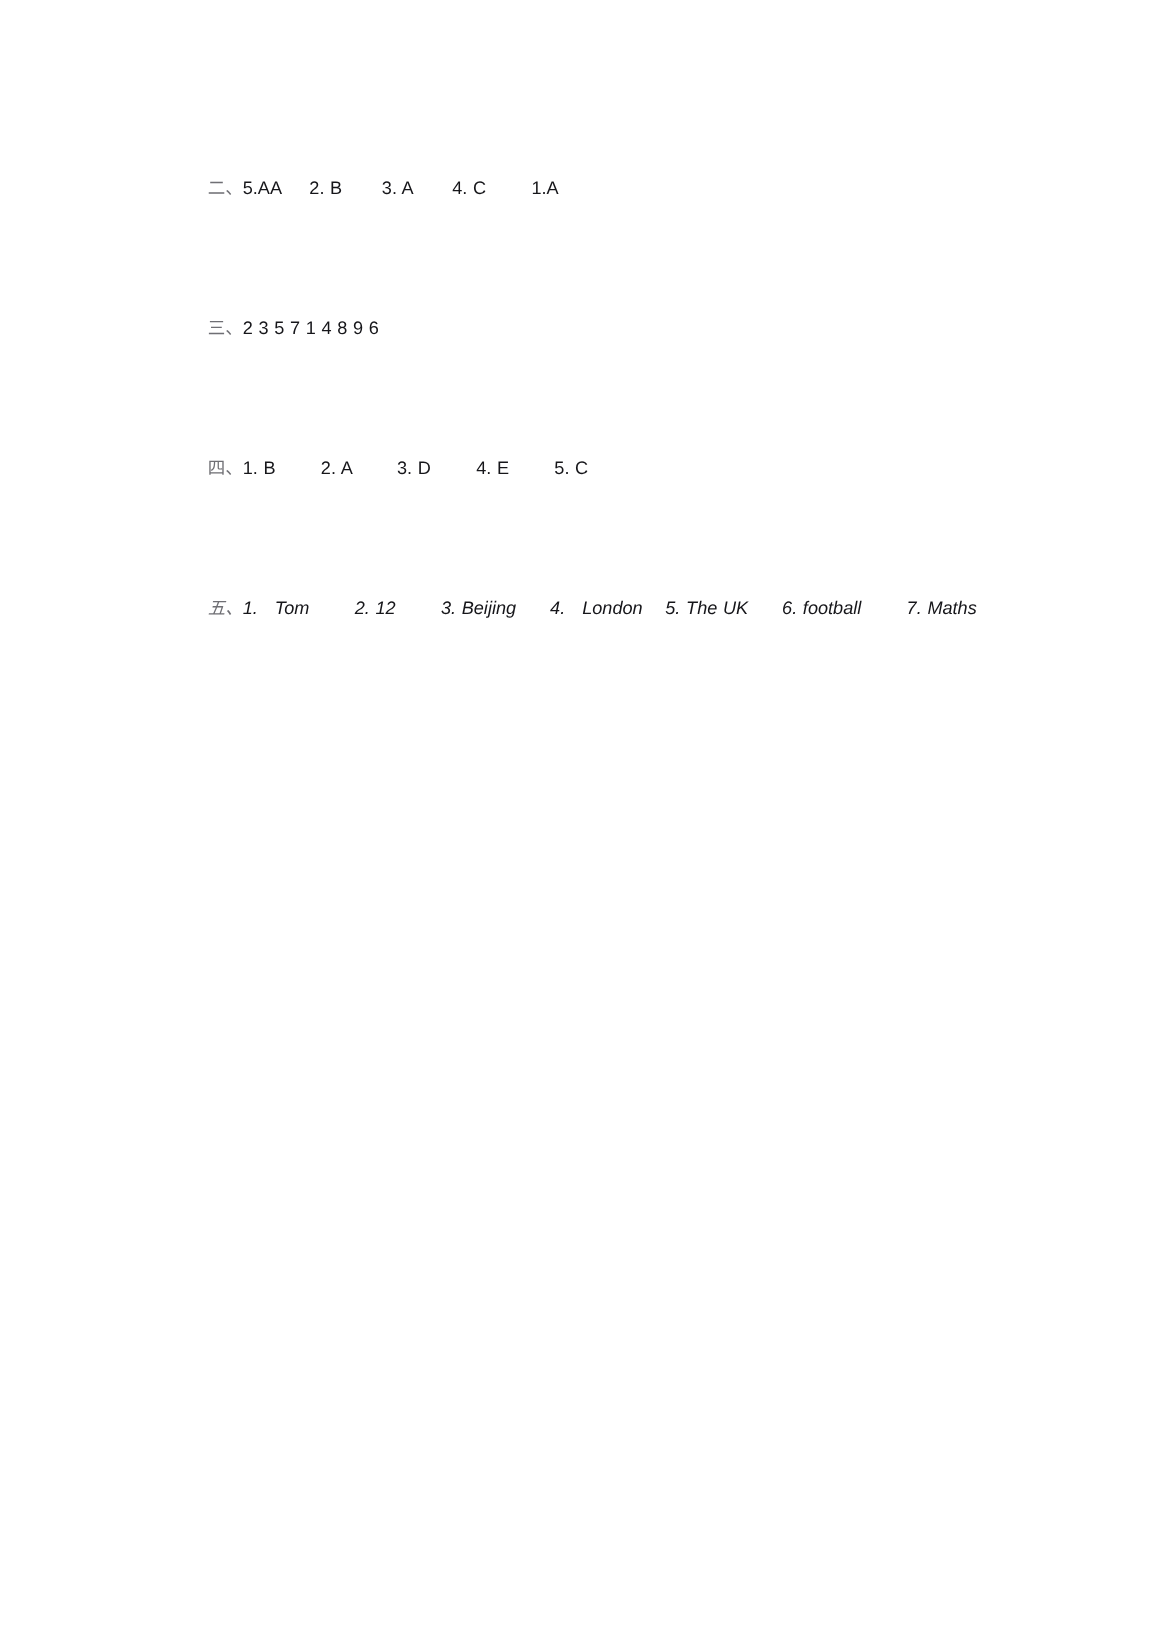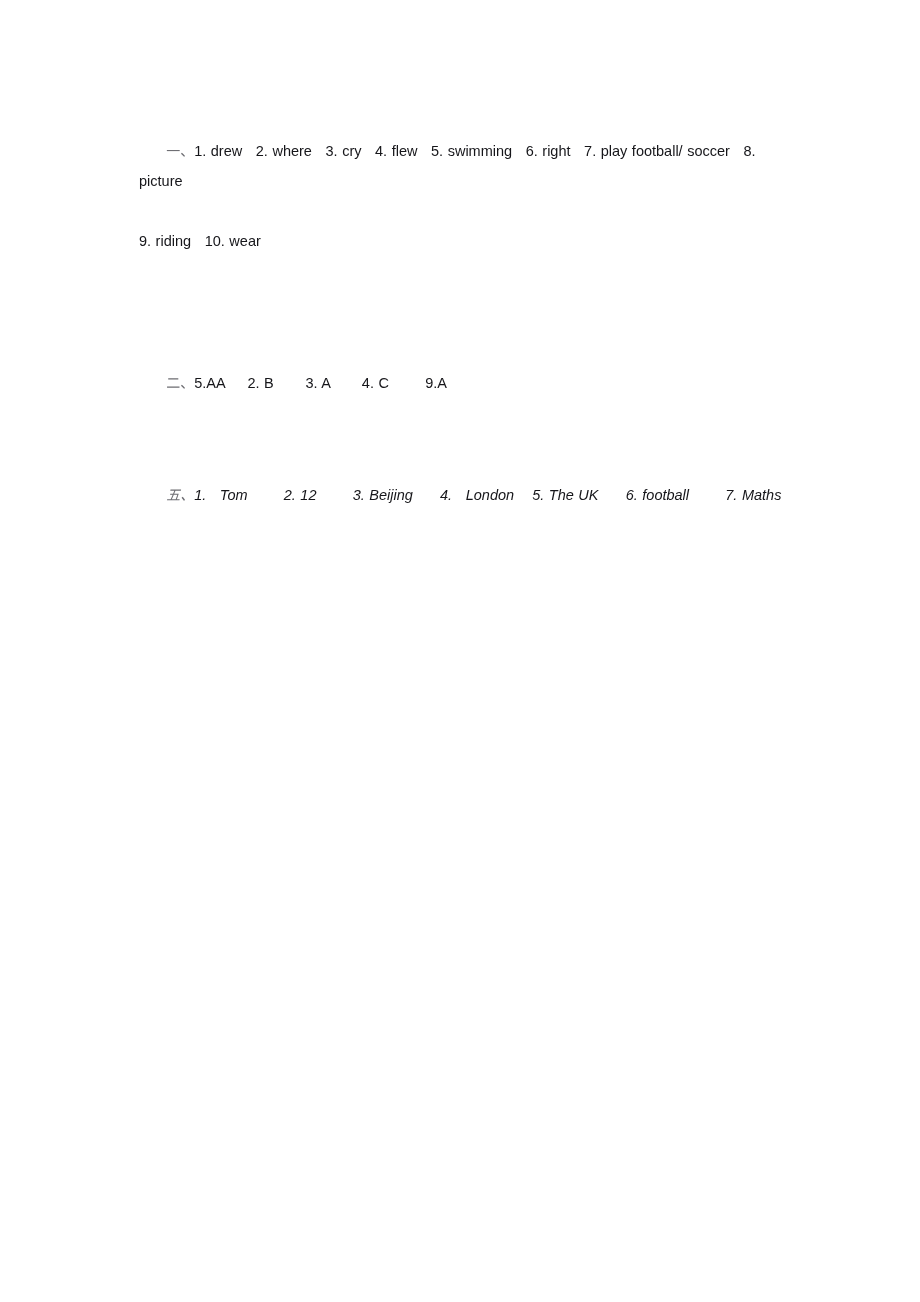--- a/index.html
+++ b/index.html
@@ -61,29 +61,31 @@
   .answer-contline {
     display: block;
   }
 </style>
 </head>
 <body>
 
 <div class="page">
   <div class="answer-body">
 
+
     <div class="answer-block">
-      <span class="section-marker">一、</span><span class="answer-text">1. drew   2. where   3. cry   4. flew   5. swimming   6. right   7. play football/ soccer   8. picture</span>
-      <span class="answer-contline answer-text">9. riding   10. wear</span>
+      <span class="section-marker">二、</span><span class="answer-text">5.AA     2. B       3. A       4. C        1.A</span>
     </div>
 
     <div class="answer-block">
-      <span class="section-marker">二、</span><span class="answer-text">5.AA     2. B       3. A       4. C        9.A</span>
+      <span class="section-marker">三、</span><span class="answer-text">2 3 5 7 1 4 8 9 6</span>
     </div>
 
-
+    <div class="answer-block">
+      <span class="section-marker">四、</span><span class="answer-text">1. B        2. A        3. D        4. E        5. C</span>
+    </div>
 
     <div class="answer-block">
       <span class="section-marker">五、</span><span class="answer-text">1.   Tom        2. 12        3. Beijing      4.   London    5. The UK      6. football        7. Maths</span>
     </div>
 
   </div>
 </div>
 
 </body></html>

